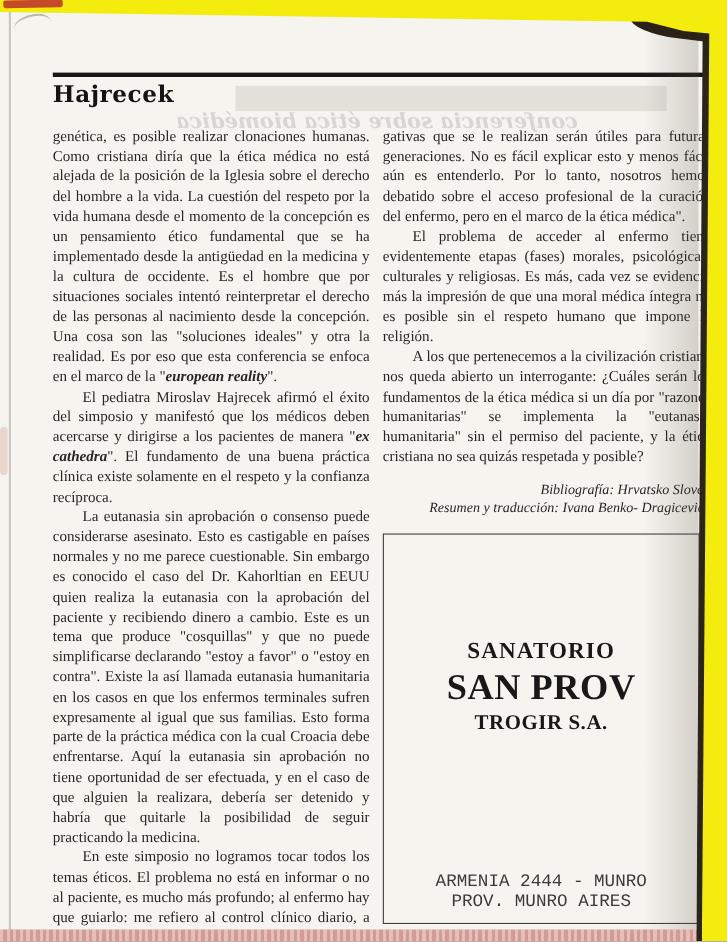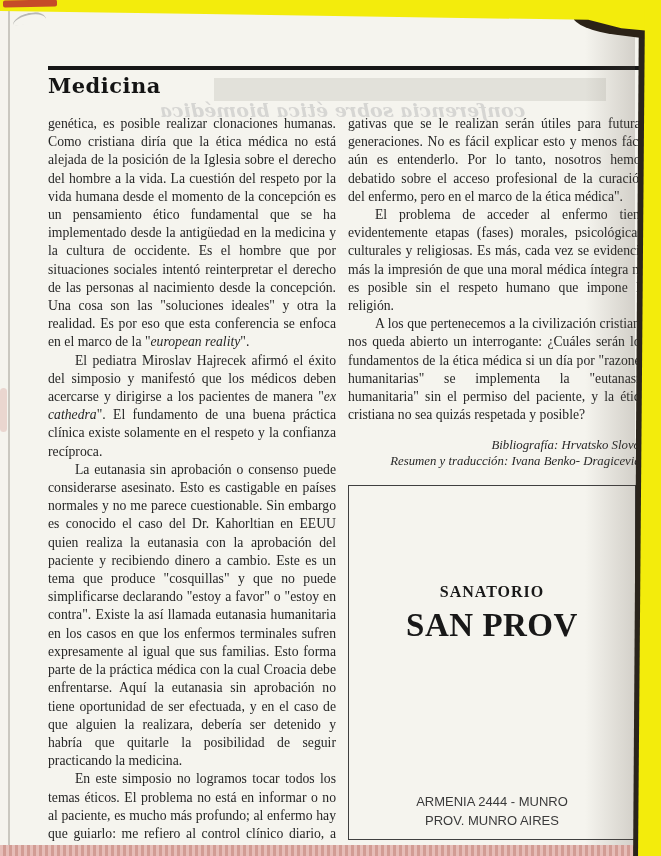--- a/index.html
+++ b/index.html
@@ -83,38 +83,38 @@
   }
   
   .col{
     position:absolute;top:115px;z-index:2;
     font-size:13.7px;line-height:18.2px;text-align:justify;
   }
   .col-left{left:48px;width:288px;height:732px;overflow:hidden;}
   .col-right{left:348px;width:298px;}
   .para{margin:0;text-align:justify;}
   .para.indent{text-indent:27px;}
-  .italic{font-style:italic;}
+  .italic{font-style:italic;font-weight:bold;}
   .bold-underline{font-weight:bold;text-decoration:underline;}
   .bibliography{
     margin-top:13px;padding-right:6px;
     font-style:italic;font-size:12.8px;line-height:16px;text-align:right;
   }
   
   .adbox{
     position:absolute;left:348px;top:485px;width:288px;height:355px;z-index:2;
     border:1.5px solid #3f3f3f;box-sizing:border-box;background:transparent;
   }
   .ad-title{position:absolute;left:0;right:0;top:92px;text-align:center;color:#181818;}
-  .ad-line1{font-weight:bold;font-size:16px;line-height:27px;letter-spacing:1px;}
+  .ad-line1{font-weight:bold;font-size:21px;line-height:27px;letter-spacing:1px;}
   .ad-line2{font-weight:bold;font-size:33px;line-height:40px;letter-spacing:.5px;}
   .ad-line3{font-weight:bold;font-size:19px;line-height:26px;letter-spacing:.5px;}
   .ad-address{
     position:absolute;left:0;right:0;bottom:9px;text-align:center;
-    font-family:Liberation Sans, sans-serif;font-size:13px;line-height:19px;color:#3a3a3a;
+    font-family:Liberation Mono, monospace;font-size:16px;line-height:19px;color:#3a3a3a;
   }
 </style>
 </head>
 <body>
 
 <div id="scan">
 
   <div class="page-shadow-right"></div>
   <div class="pink-bottom"></div>
   <div class="edge-dark-right"></div>
@@ -122,21 +122,21 @@
   <div class="yellow-top"></div>
   <div class="yellow-right"></div>
   <div class="red-mark"></div>
   <div class="pencil-mark"></div>
   <div class="left-edge-line"></div>
   <div class="left-smudge"></div>
 
   <div class="header-rule"></div>
   <div class="ghost-band"></div>
   <div class="ghost-title">conferencia sobre ética biomédica</div>
-  <h1 class="section-title">Medicina</h1>
+  <h1 class="section-title">Hajrecek</h1>
 
   <div class="col col-left">
       <p class="para"><span>genética, es posible realizar clonaciones humanas. Como cristiana diría que la ética médica no está alejada de la posición de la Iglesia sobre el derecho del hombre a la vida. La cuestión del respeto por la vida humana desde el momento de la concepción es un pensamiento ético fundamental que se ha implementado desde la antigüedad en la medicina y la cultura de occidente. Es el hombre que por situaciones sociales intentó reinterpretar el derecho de las personas al nacimiento desde la concepción. Una cosa son las "soluciones ideales" y otra la realidad. Es por eso que esta conferencia se enfoca en el marco de la "</span><span class="italic">european reality</span><span>".</span></p>
       <p class="para indent"><span>El pediatra Miroslav Hajrecek afirmó el éxito del simposio y manifestó que los médicos deben acercarse y dirigirse a los pacientes de manera "</span><span class="italic">ex cathedra</span><span>". El fundamento de una buena práctica clínica existe solamente en el respeto y la confianza recíproca.</span></p>
       <p class="para indent"><span>La eutanasia sin aprobación o consenso puede considerarse asesinato. Esto es castigable en países normales y no me parece cuestionable. Sin embargo es conocido el caso del Dr. Kahorltian en EEUU quien realiza la eutanasia con la aprobación del paciente y recibiendo dinero a cambio. Este es un tema que produce "cosquillas" y que no puede simplificarse declarando "estoy a favor" o "estoy en contra". Existe la así llamada eutanasia humanitaria en los casos en que los enfermos terminales sufren expresamente al igual que sus familias. Esto forma parte de la práctica médica con la cual Croacia debe enfrentarse. Aquí la eutanasia sin aprobación no tiene oportunidad de ser efectuada, y en el caso de que alguien la realizara, debería ser detenido y habría que quitarle la posibilidad de seguir practicando la medicina.</span></p>
       <p class="para indent"><span>En este simposio no logramos tocar todos los temas éticos. El problema no está en informar o no al paciente, es mucho más profundo; al enfermo hay que guiarlo: me refiero al control clínico diario, a los estudios periódicos, etc</span><span class="bold-underline">. La cosa no es sencilla</span><span>. La relación con el paciente, es un arte. Uds, tienen que aclararle que las prácticas investi-</span></p>
     </div>
 
   <div class="col col-right">
     <div>
@@ -147,20 +147,21 @@
     <div class="bibliography">
       <div>Bibliografía: Hrvatsko Slovo</div>
       <div>Resumen y traducción: Ivana Benko- Dragicevic</div>
     </div>
   </div>
 
   <div class="adbox">
     <div class="ad-title">
       <div class="ad-line1">SANATORIO</div>
       <div class="ad-line2">SAN PROV</div>
+      <div class="ad-line3">TROGIR S.A.</div>
     </div>
     <div class="ad-address">
       <div>ARMENIA 2444 - MUNRO</div>
       <div>PROV. MUNRO AIRES</div>
     </div>
   </div>
 
 </div>
 
 </body></html>

